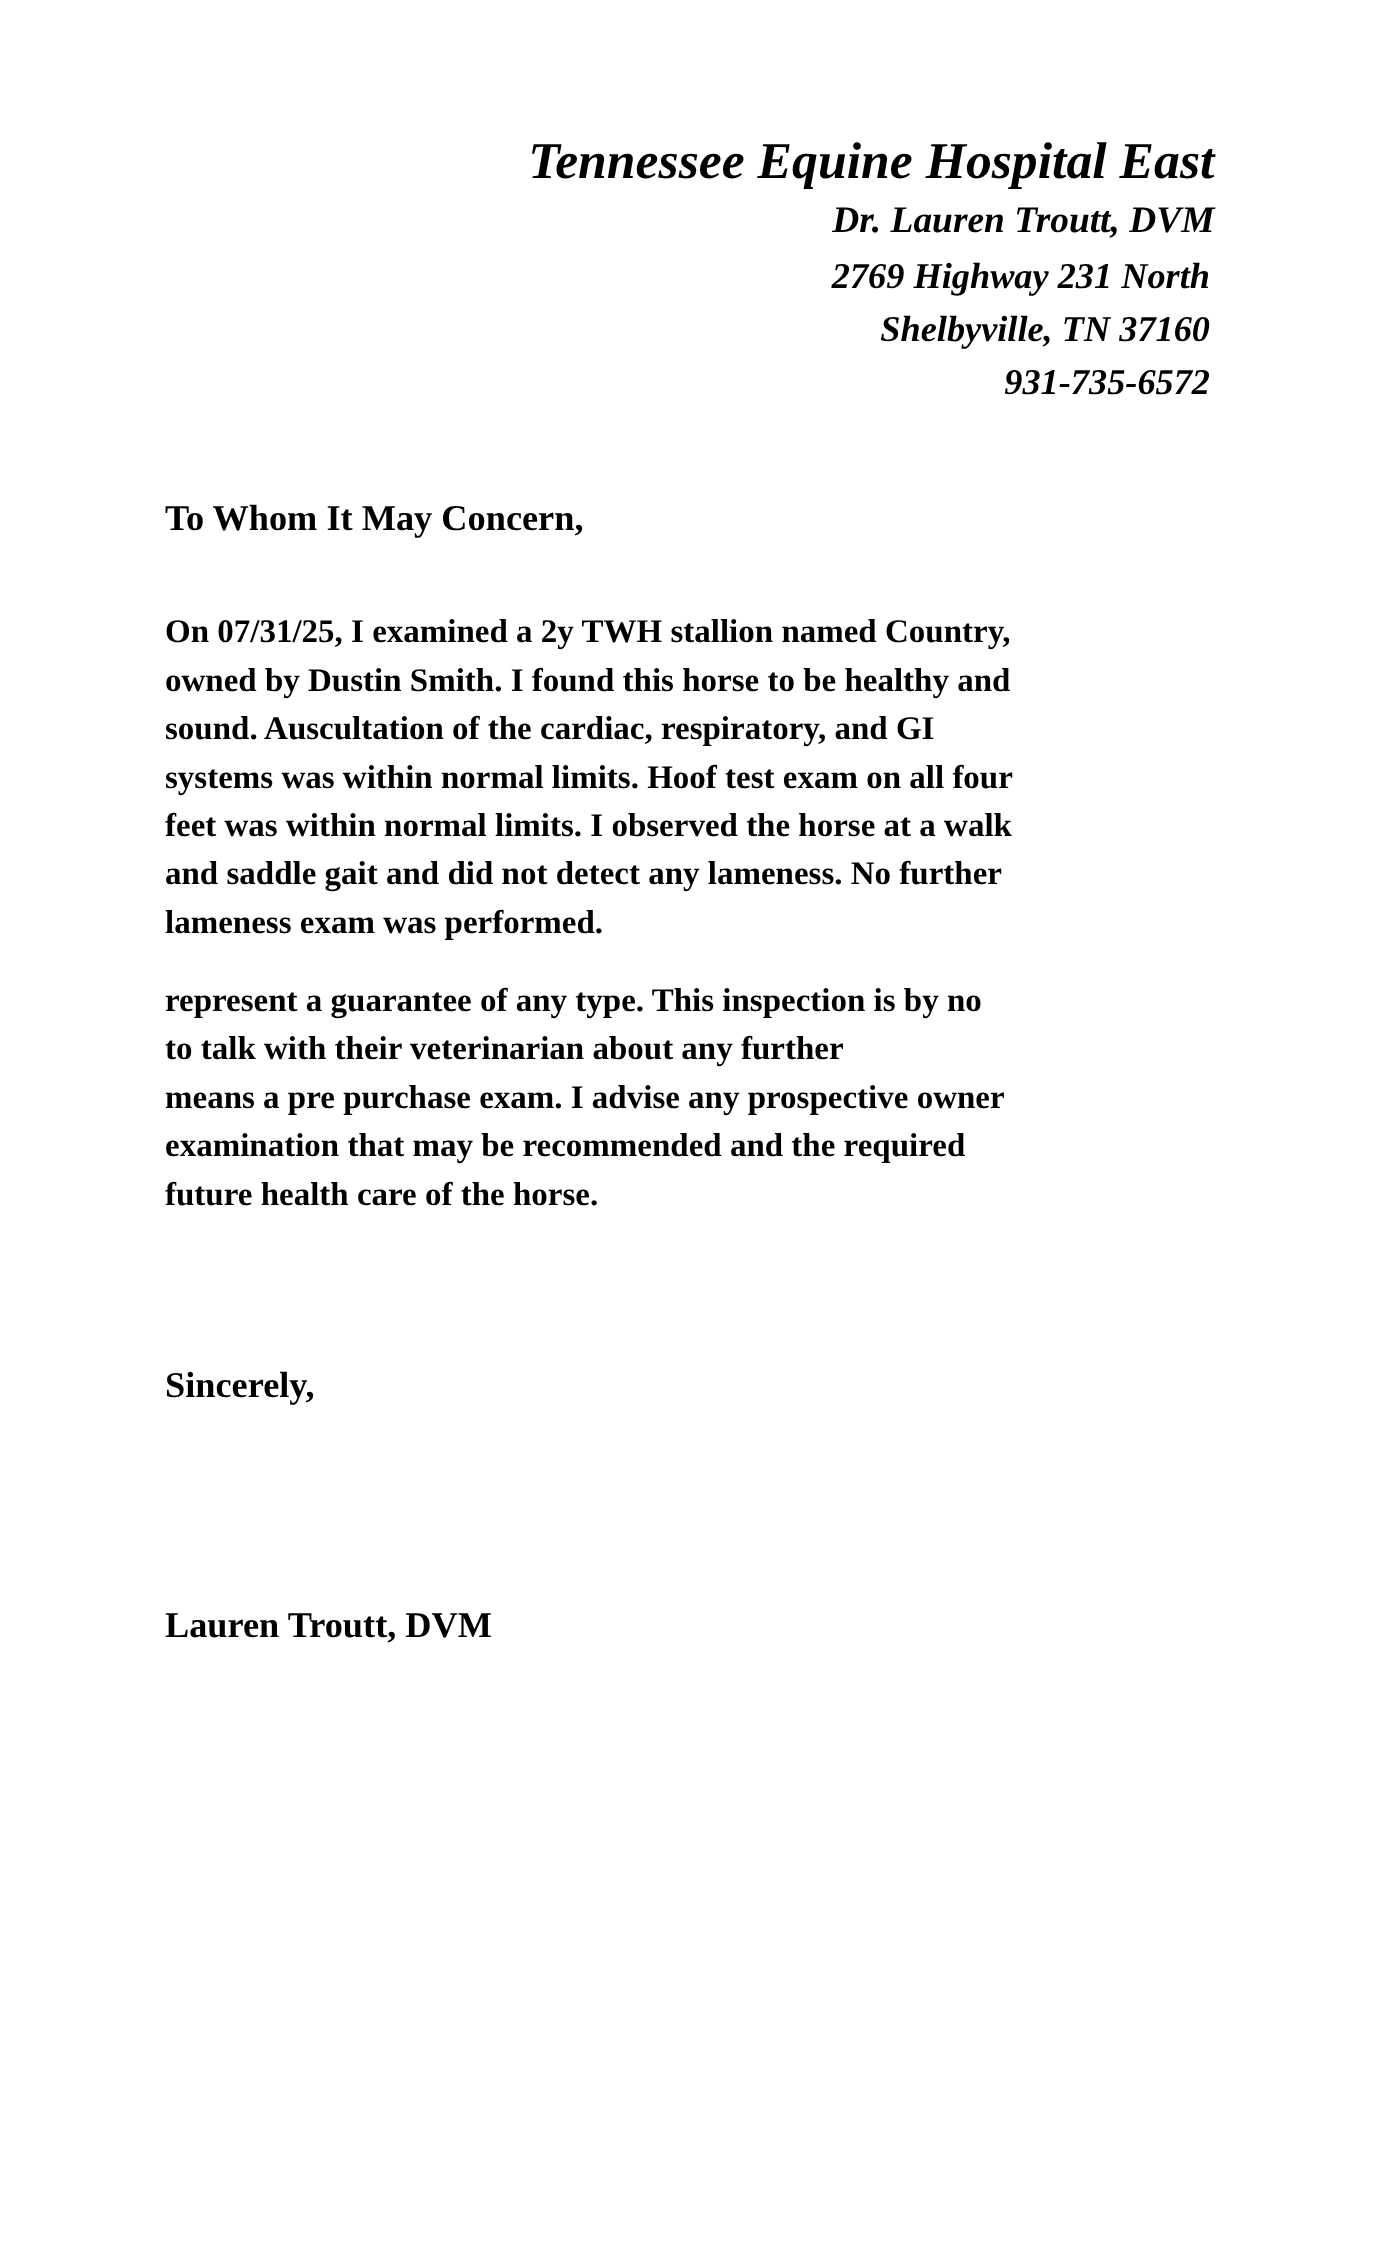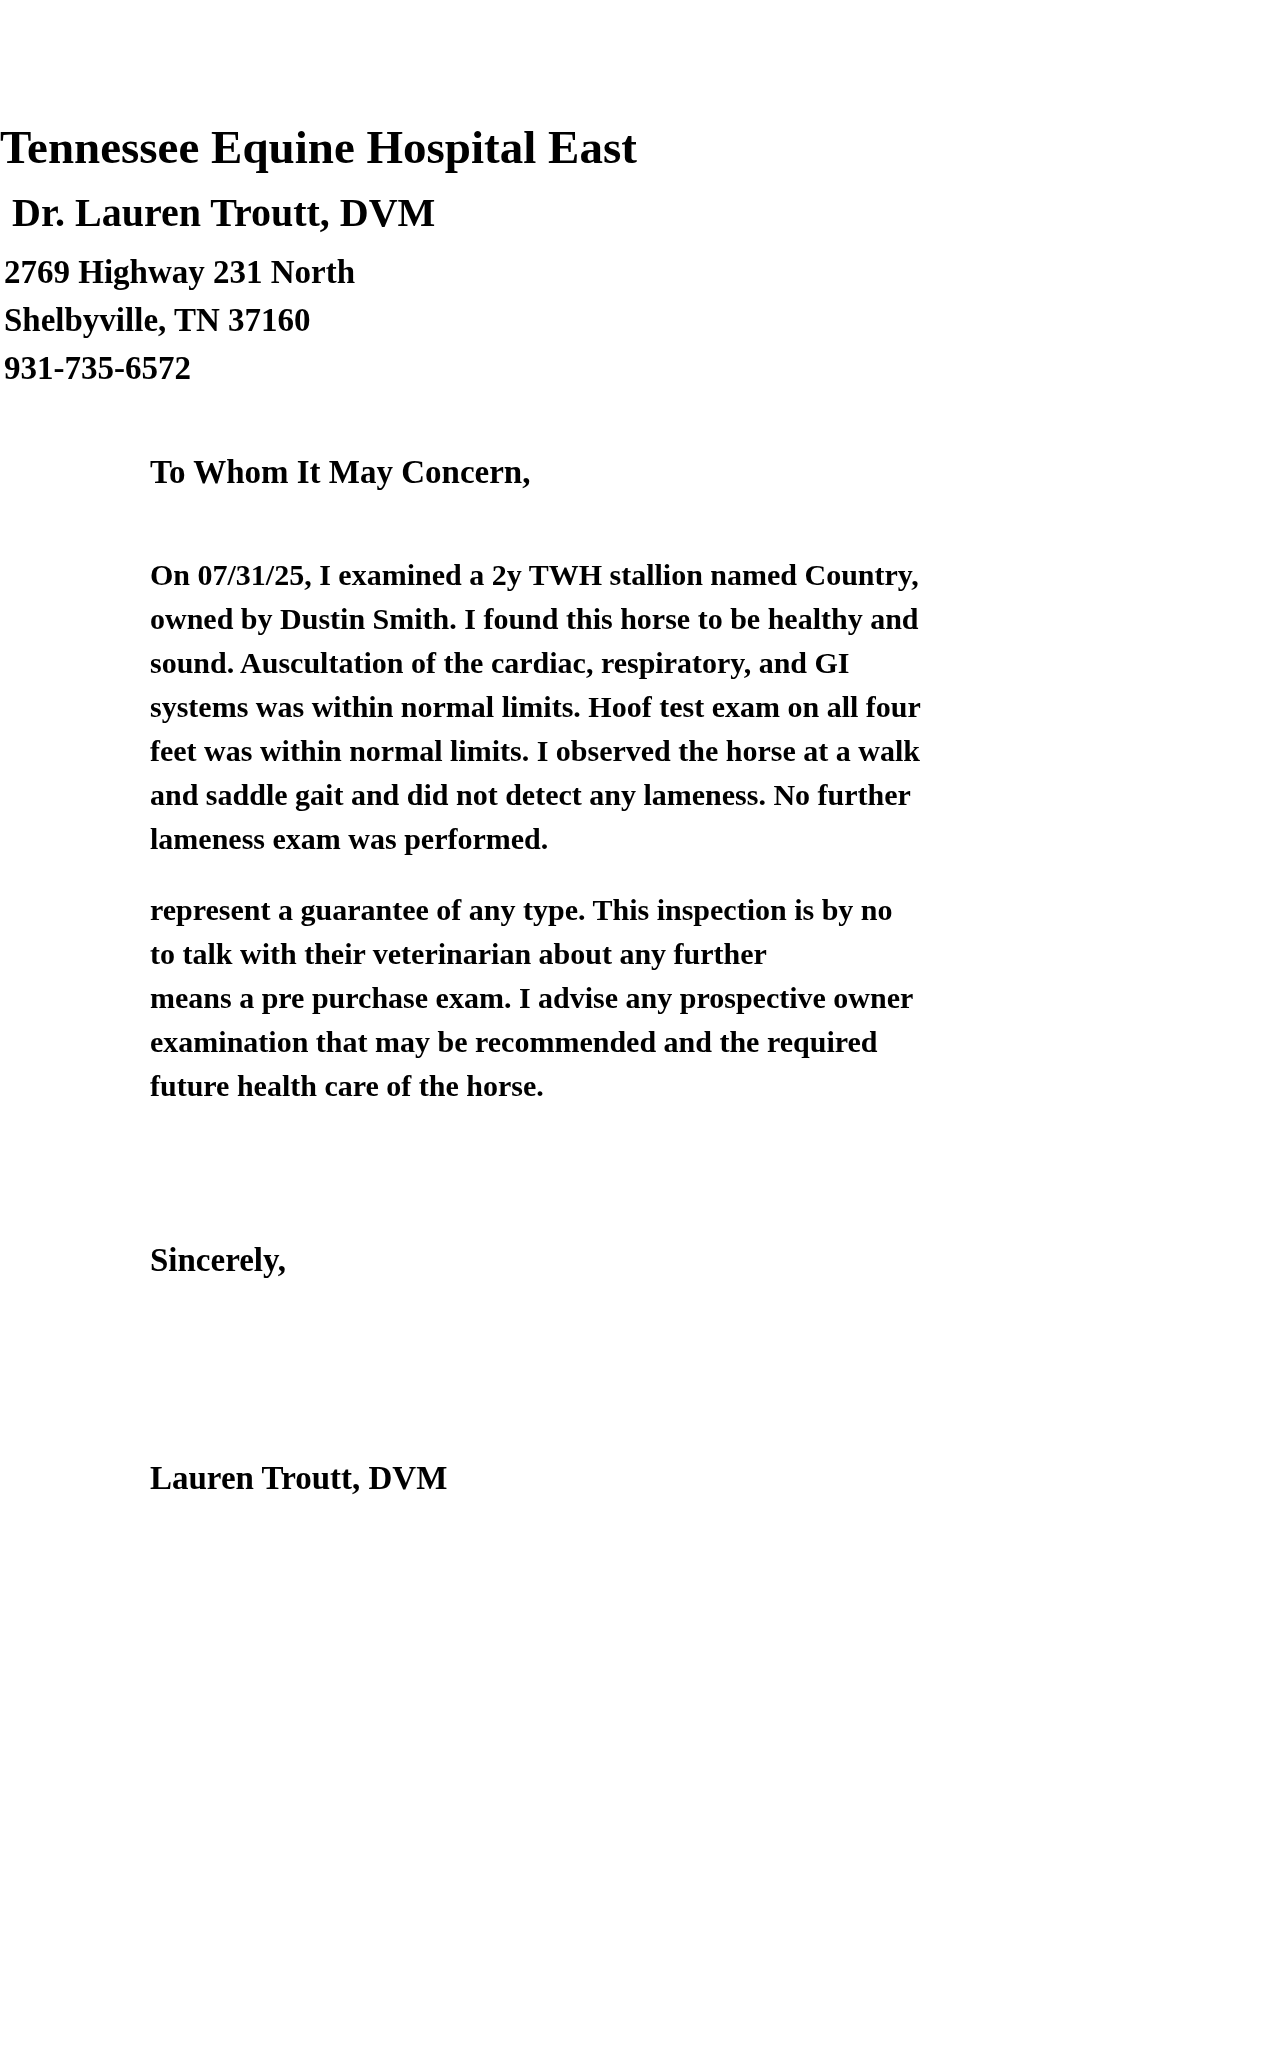--- a/index.html
+++ b/index.html
@@ -1,20 +1,20 @@
 <!DOCTYPE html>
 <html><head>
   <meta charset="utf-8">
   <style>
     html, body { margin: 0; padding: 0; background: #ffffff; }
     body { width: 1264px; height: 2047px; position: relative; overflow: hidden;
            font-family: "Liberation Serif", serif; color: #000; font-weight: bold; }
-    .letterhead { position: absolute; left: 0; width: 1104px; top: 118px; text-align: left; }
+    .letterhead { position: absolute; left: 0; width: 1104px; top: 118px; text-align: right; font-style: italic; }
     .lh-title { font-size: 47px; line-height: 58px; margin: 0; }
-    .lh-doctor { font-size: 40px; line-height: 50px; margin: 12px; }
+    .lh-doctor { font-size: 34px; line-height: 50px; margin: 0; }
     .lh-line { font-size: 33px; line-height: 44px; margin: 4px; }
     .body { position: absolute; left: 150px; width: 980px; }
     .salutation { top: 450px; font-size: 33px; line-height: 44px; }
     .para { font-size: 30px; line-height: 44px; margin: 0; }
     .p1 { top: 553px; }
     .p2 { top: 888px; }
     .closing { top: 1238px; font-size: 33px; line-height: 44px; }
     .signature { top: 1456px; font-size: 33px; line-height: 44px; }
     .ln { display: block; white-space: nowrap; }
   </style>

